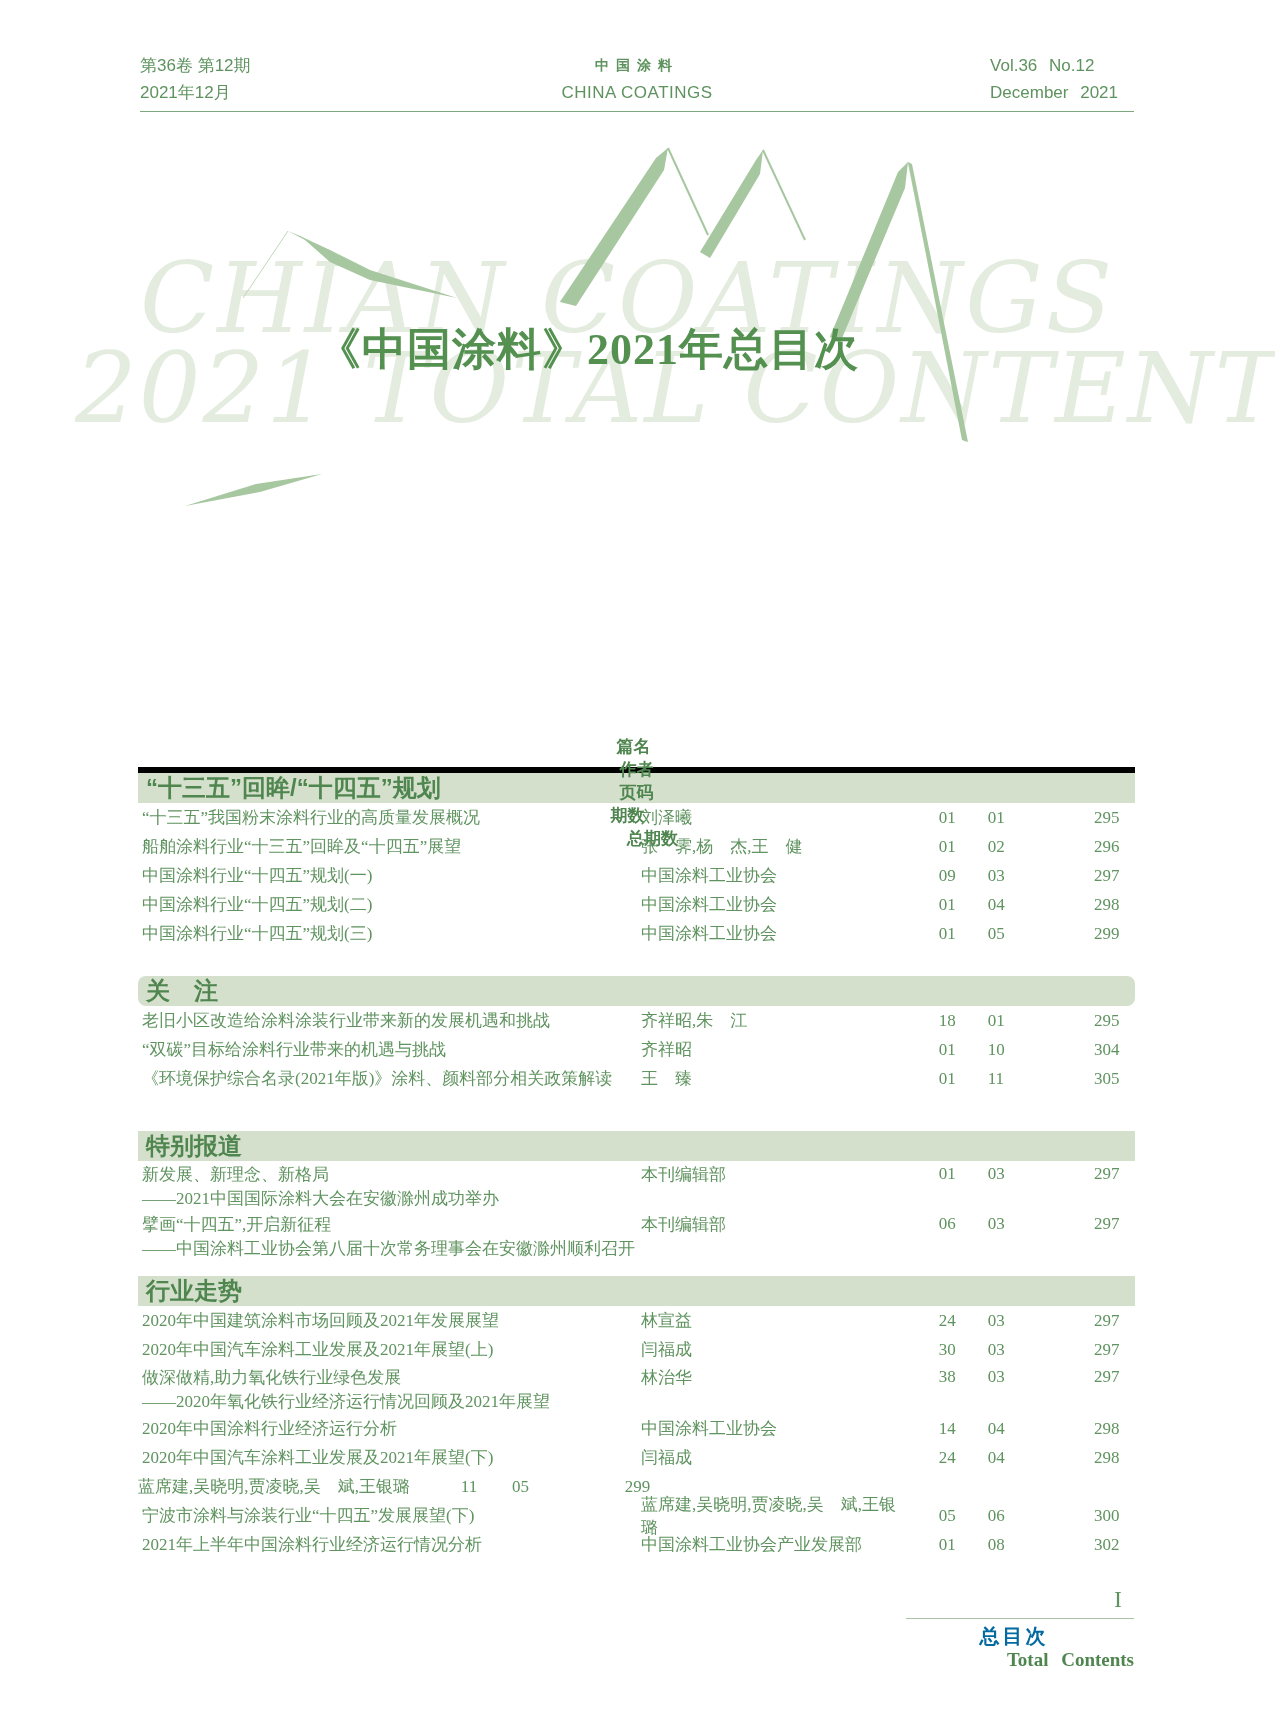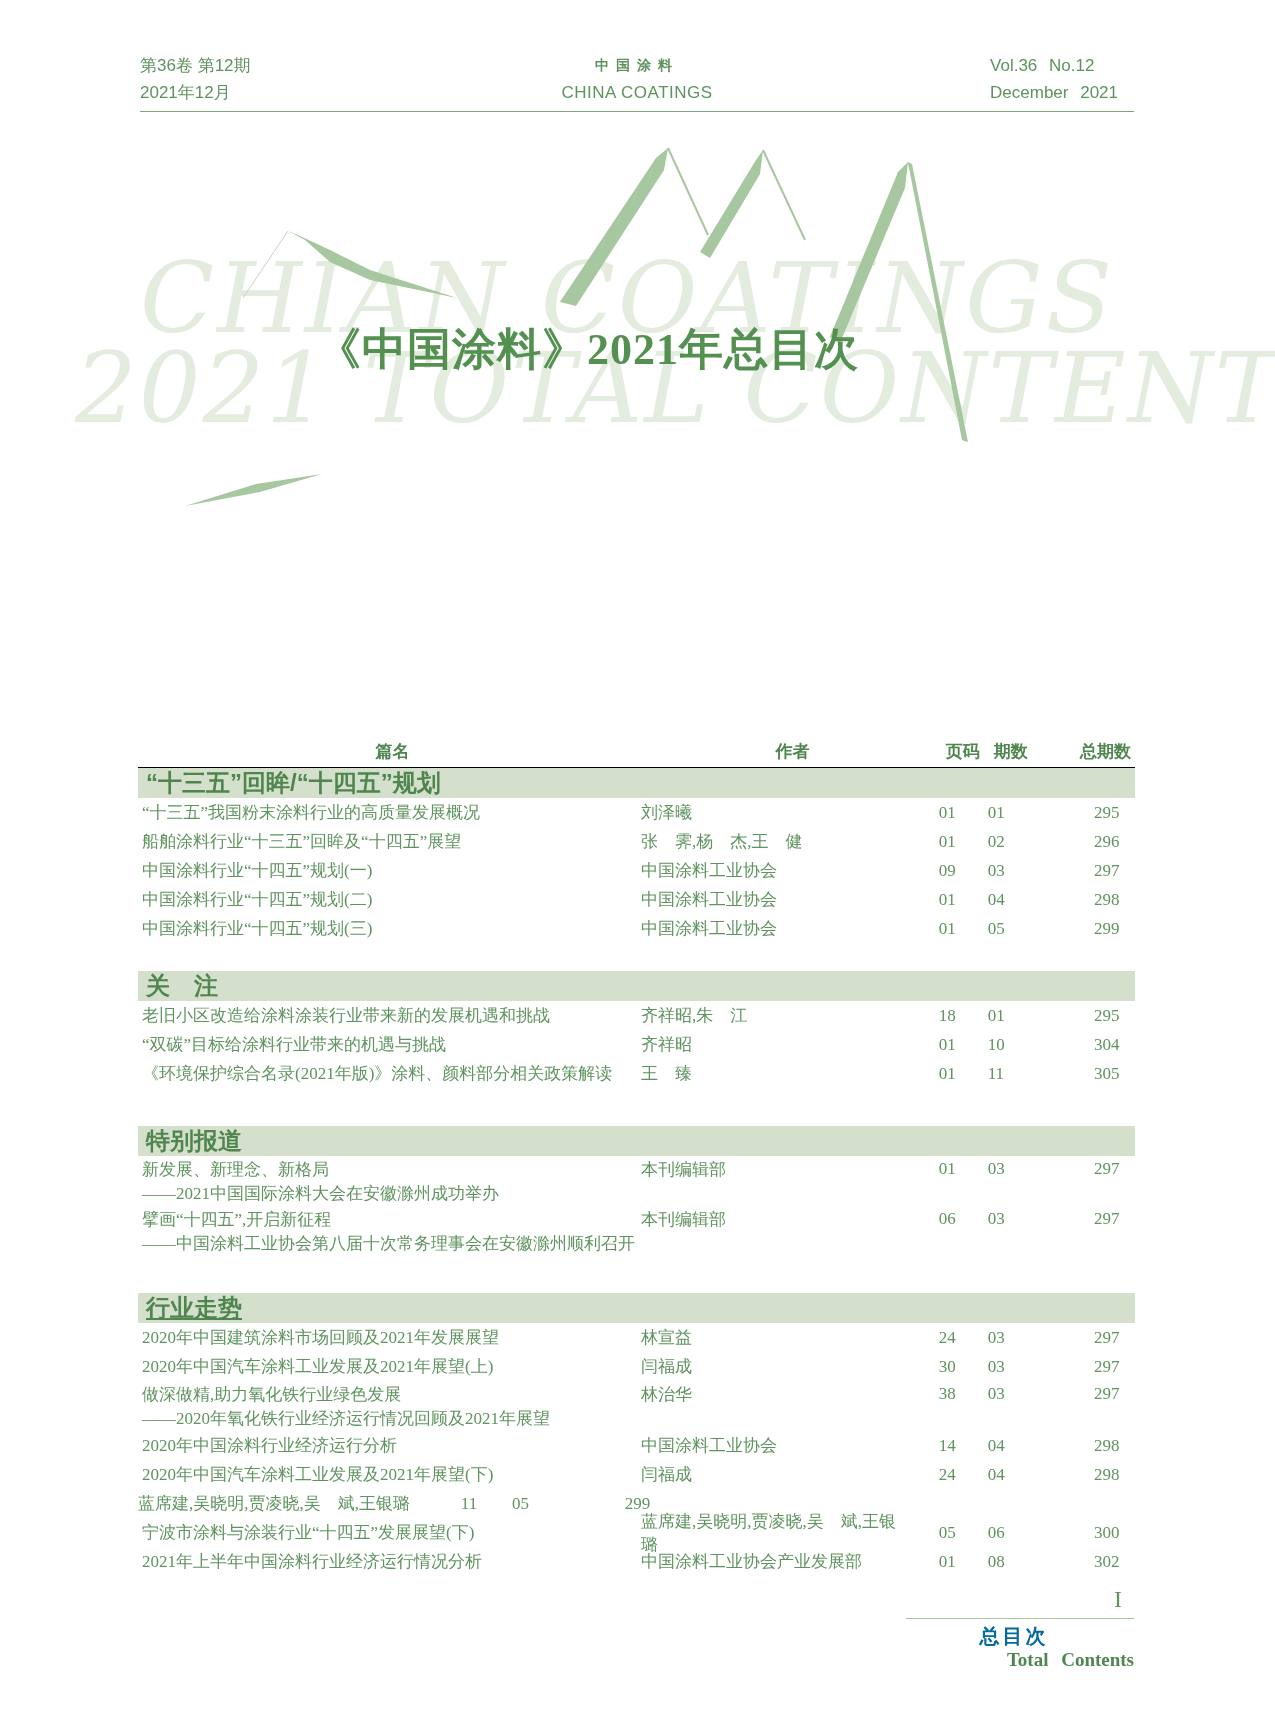--- a/index.html
+++ b/index.html
@@ -32,29 +32,29 @@
      text-align:center;font-family:"Liberation Serif", serif;font-weight:bold;
      font-size:44px;color:#549150;letter-spacing:1px;}
   
   .toc{position:absolute;left:138px;top:735px;width:997px;font-size:17px;}
   .flexline{display:flex;align-items:center;}
   .c-title{width:532px;box-sizing:border-box;padding-left:4px;padding-right:10px;}
   .c-author{width:288px;box-sizing:border-box;}
   .c-num{width:64px;text-align:center;}
   .c-num2{width:52px;text-align:left;}
   .c-num3{width:61px;text-align:center;margin-left:32px;}
-  .toc-head{height:32px;border-bottom:1px solid #000000;
-    font-family:"Liberation Sans", sans-serif;font-weight:bold;color:#4f854f;}
+  .toc-head{height:32px;border-bottom:6px solid #000000;
+    font-family:"Liberation Sans", sans-serif;font-weight:bold;color:#4f854f;flex-direction:column;}
   .toc-head .c-title,.toc-head .c-author{text-align:center;}
   .band{height:30px;display:flex;align-items:center;background:#d4e0cb;
     font-family:"Liberation Sans", sans-serif;font-weight:bold;color:#4f854f;
     font-size:24px;padding-left:8px;box-sizing:border-box;}
-  section.toc-sec:nth-of-type(2) .band{margin-top:28px;}
+  section.toc-sec:nth-of-type(2) .band{margin-top:28px;border-radius:8px;}
   section.toc-sec:nth-of-type(3) .band{margin-top:38px;}
-  section.toc-sec:nth-of-type(4) .band{margin-top:37px;text-decoration:underline;}
+  section.toc-sec:nth-of-type(4) .band{margin-top:15px;}
   .row .line1{height:29px;gap:11px;}
   .row.has-sub .line1{height:26px;}
   .row .line2{height:24px;line-height:24px;padding-left:4px;width:700px;}
   .cell-num{font-family:"Liberation Serif", serif;}
   
   .pfooter{position:absolute;right:141px;top:1586px;width:240px;text-align:right;}
   .pg-num{font-family:"Liberation Serif", serif;font-size:24px;color:#5f935f;
     padding-right:12px;line-height:26px;}
   .foot-line{width:228px;height:1px;background:#a9c5a6;margin:6px 0 5px auto;}
   .foot-cn{font-family:"Liberation Sans", sans-serif;font-weight:bold;font-size:20px;

